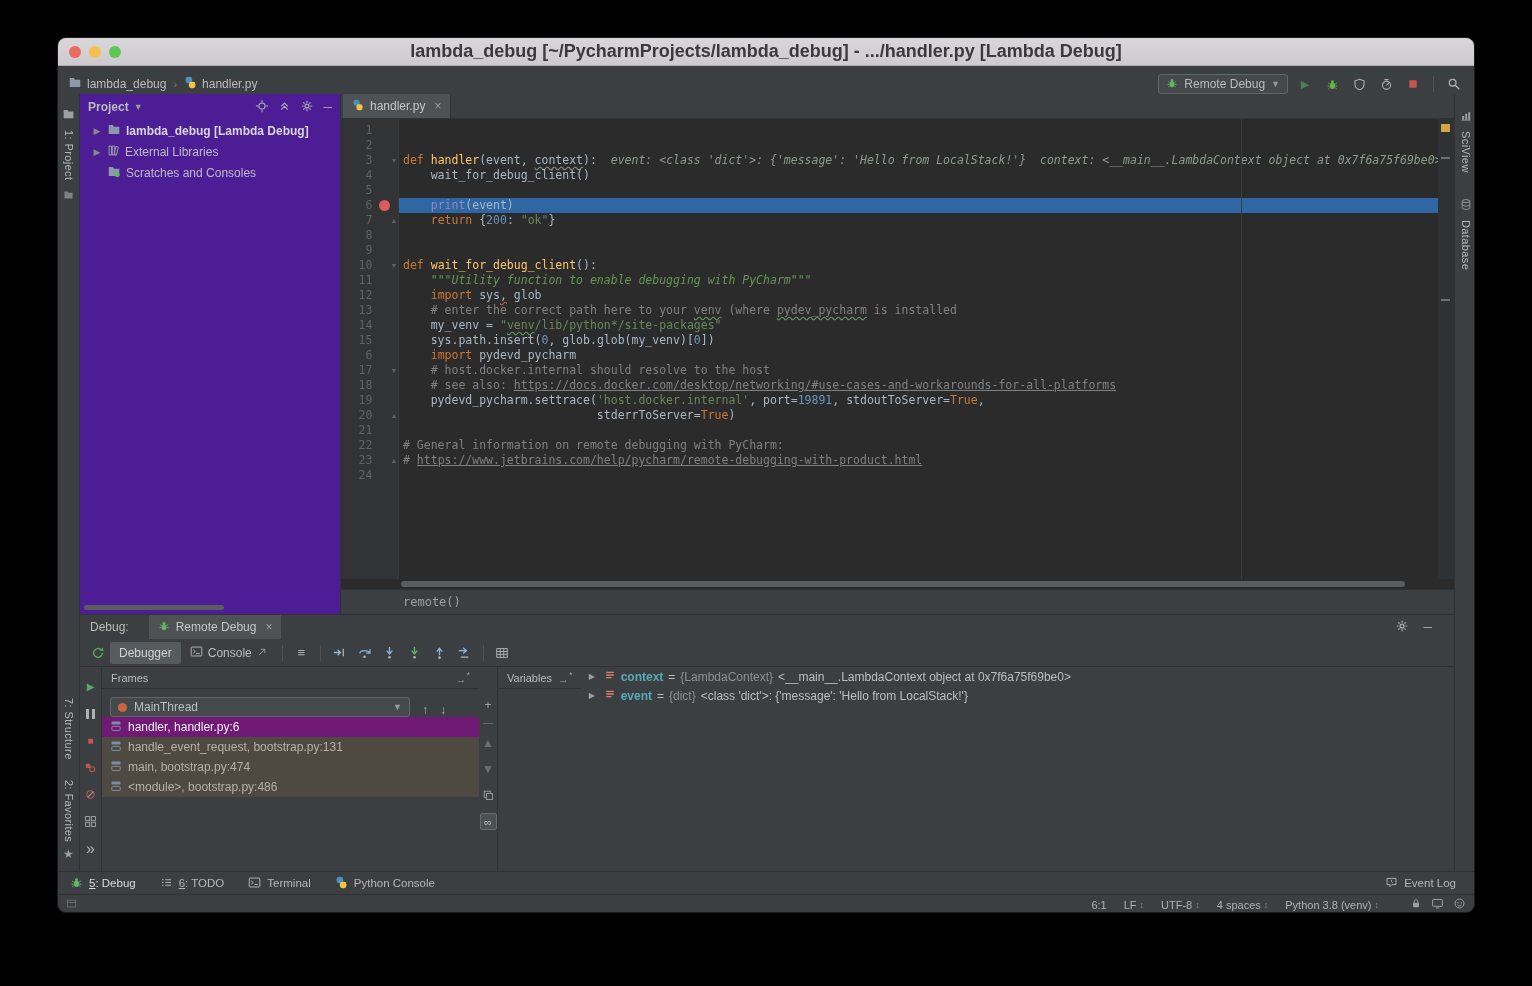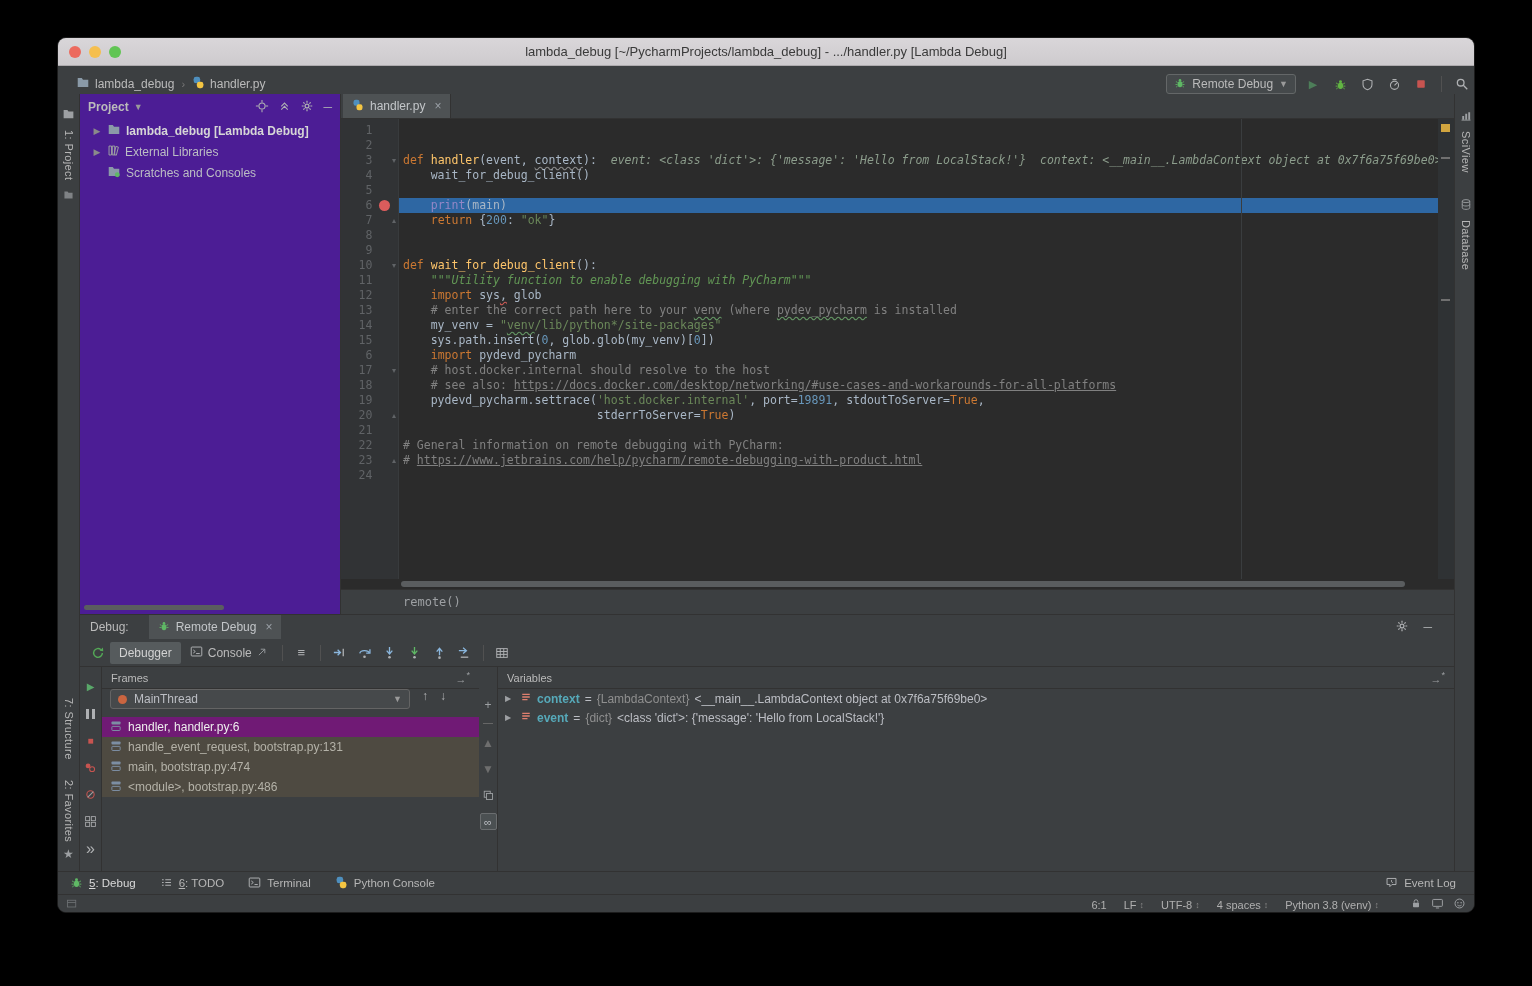--- a/index.html
+++ b/index.html
@@ -7,24 +7,24 @@
     font-family:"Liberation Sans","DejaVu Sans",sans-serif;-webkit-font-smoothing:antialiased}
   .win{position:absolute;left:57px;top:37px;width:1418px;height:876px;border-radius:9px;overflow:hidden;
     background:#3c3f41;box-shadow:0 25px 70px rgba(0,0,0,.85);border:1px solid #1c1c1c}
 
   
   .titlebar{position:absolute;left:0;top:0;width:100%;height:28px;
     background:linear-gradient(#d9d6d9,#cecbce);border-bottom:1px solid #aeabae;display:flex;align-items:center}
   .lights{position:absolute;left:11px;top:0;height:100%;display:flex;align-items:center;gap:8px}
   .tl{width:12px;height:12px;border-radius:50%;display:inline-block}
   .tl.r{background:#ec6a5e}.tl.y{background:#f5bf4f}.tl.g{background:#61c554}
-  .wtitle{width:100%;text-align:center;font-size:13px;font-weight:400;color:#3a3a3a}
+  .wtitle{width:100%;text-align:center;font-size:18px;font-weight:700;color:#3a3a3a}
 
   
-  .navbar{position:absolute;left:8px;top:28px;width:100%;height:28px;background:#3c3f41;
+  .navbar{position:absolute;left:0;top:28px;width:100%;height:28px;background:#3c3f41;
     border-bottom:1px solid #323232;display:flex;align-items:center;padding:18px 10px;color:#bbb;font-size:12px;gap:5px}
   .crumbsep{color:#777;font-size:11px;margin:0 2px}
   .navact{margin-left:auto;display:flex;align-items:center;gap:7px}
   .runcfg{height:20px;background:#45494b;border:1px solid #646768;border-radius:3px;
     display:flex;align-items:center;gap:6px;padding:0 7px;color:#bbb;font-size:12px}
   .dd{font-size:9px;color:#9a9a9a}
   .nico{width:20px;height:20px;display:flex;align-items:center;justify-content:center}
   .nico.play{color:#59a869;opacity:.6;font-size:11px}
   .nsep{width:1px;height:16px;background:#515151;margin:0 3px}
 
@@ -90,36 +90,36 @@
   .tbi{width:25px;height:22px;display:flex;align-items:center;justify-content:center;color:#afb1b3;font-size:13px}
   .dcontent{position:absolute;left:0;top:52px;width:100%;height:205px;display:flex}
   .drail{width:22px;flex:none;display:flex;flex-direction:column;align-items:center;padding-top:12px;gap:12px;border-right:1px solid #323232}
   .ric{width:16px;height:15px;display:flex;align-items:center;justify-content:center;color:#afb1b3}
   .ric.res{color:#59a869;font-size:10px}
   .ric.stp{color:#c75450;font-size:10px}
   .pausebars{width:9px;height:10px;border-left:3px solid #afb1b3;border-right:3px solid #afb1b3}
   .frames{width:377px;flex:none;display:flex;flex-direction:column}
   .phead{height:22px;display:flex;align-items:center;gap:6px;padding:0 9px;font-size:11px;color:#bbb;border-bottom:1px solid #323232;flex:none}
   .pin{margin-left:auto;color:#9da0a3;font-size:11px}
-  .threadrow{height:28px;display:flex;align-items:flex-start;gap:12px;padding:0 8px;flex:none}
+  .threadrow{height:28px;display:flex;align-items:flex-end;gap:12px;padding:0 8px;flex:none}
   .combo{height:20px;width:300px;background:#46494b;border:1px solid #646464;border-radius:3px;
     display:flex;align-items:center;gap:7px;padding:0 7px;font-size:12px;color:#bcbec4}
   .tdot{width:9px;height:9px;border-radius:50%;background:#cb6540}
   .navarr{color:#afb1b3;font-size:12px}
   .frow{height:20px;display:flex;align-items:center;gap:6px;padding-left:8px;font-size:12px;color:#bcbec4;white-space:nowrap}
   .frow.sel{background:#701a75;color:#eee}
   .frow.lib{background:#4e4a41;color:#b4b2a8}
   .midrail{width:19px;flex:none;background:#3c3f41;border-right:1px solid #323232;
     display:flex;flex-direction:column;align-items:center;padding-top:30px;gap:11px;color:#9da0a3}
   .mr{width:16px;height:15px;display:flex;align-items:center;justify-content:center;font-size:12px}
   .mr.dim{color:#6e6e6e}
   .mrline{width:10px;height:1px;background:#666}
   .inf{width:17px;height:17px;border:1px solid #6a6d6f;background:#4b5052;border-radius:2px;color:#bcbec4;
     display:flex;align-items:center;justify-content:center;font-size:11px}
-  .vars{flex:1;display:flex;flex-direction:column}
+  .vars{flex:1;display:flex;flex-direction:row}
   .vrow{height:19px;display:flex;align-items:center;gap:5px;padding-left:7px;font-size:12px;color:#bcbec4;white-space:nowrap}
   .vchev{color:#9da0a3;font-size:8px;width:10px}
   .vname{color:#56a9b9;font-weight:700}
   .vtype{color:#8f8f8f}
   .veq{color:#bcbec4}
 
   
   .twbar{position:absolute;left:0;top:833px;width:100%;height:23px;background:#3c3f41;border-top:1px solid #323232;
     display:flex;align-items:center;padding:0 12px;gap:24px;font-size:11.5px;color:#b6b6b6}
   .twitem{display:flex;align-items:center;gap:6px}
@@ -395,21 +395,21 @@
             <span class="ic"></span>
           </div>
         </div>
       <div class="code" id="codelines">
         <div class="mguide"></div>
       <div class="cl"></div>
           <div class="cl"></div>
           <div class="cl"><span class="tk-kw">def </span><span class="tk-fn">handler</span><span class="tk-d">(event, </span><span class="tk-d tk-ulg">context</span><span class="tk-d">):</span><span class="tk-dbg">  event: &lt;class 'dict'&gt;: {'message': 'Hello from LocalStack!'}  context: &lt;__main__.LambdaContext object at 0x7f6a75f69be0&gt;</span></div>
           <div class="cl"><span class="tk-d">    wait_for_debug_client()</span></div>
           <div class="cl"></div>
-          <div class="cl cur"><span class="tk-d">    </span><span class="tk-bi">print</span><span class="tk-d">(main)</span></div>
+          <div class="cl cur"><span class="tk-d">    </span><span class="tk-bi">print</span><span class="tk-d">(event)</span></div>
           <div class="cl"><span class="tk-d">    </span><span class="tk-kw">return</span><span class="tk-d"> {</span><span class="tk-num">200</span><span class="tk-d">: </span><span class="tk-str">"ok"</span><span class="tk-d">}</span></div>
           <div class="cl"></div>
           <div class="cl"></div>
           <div class="cl"><span class="tk-kw">def </span><span class="tk-fn">wait_for_debug_client</span><span class="tk-d">():</span></div>
           <div class="cl"><span class="tk-d">    </span><span class="tk-doc">"""Utility function to enable debugging with PyCharm"""</span></div>
           <div class="cl"><span class="tk-d">    </span><span class="tk-kw">import </span><span class="tk-d">sys</span><span class="tk-d tk-ulr">,</span><span class="tk-d"> glob</span></div>
           <div class="cl"><span class="tk-com">    # enter the correct path here to your </span><span class="tk-com tk-ulw">venv</span><span class="tk-com"> (where </span><span class="tk-com tk-ulw">pydev_pycharm</span><span class="tk-com"> is installed</span></div>
           <div class="cl"><span class="tk-d">    my_venv = </span><span class="tk-str">"</span><span class="tk-str tk-ulw">venv</span><span class="tk-str">/lib/python*/site-packages"</span></div>
           <div class="cl"><span class="tk-d">    sys.path.insert(</span><span class="tk-num">0</span><span class="tk-d">, glob.glob(my_venv)[</span><span class="tk-num">0</span><span class="tk-d">])</span></div>
           <div class="cl"><span class="tk-d">    </span><span class="tk-kw">import </span><span class="tk-d">pydevd_pycharm</span></div>

